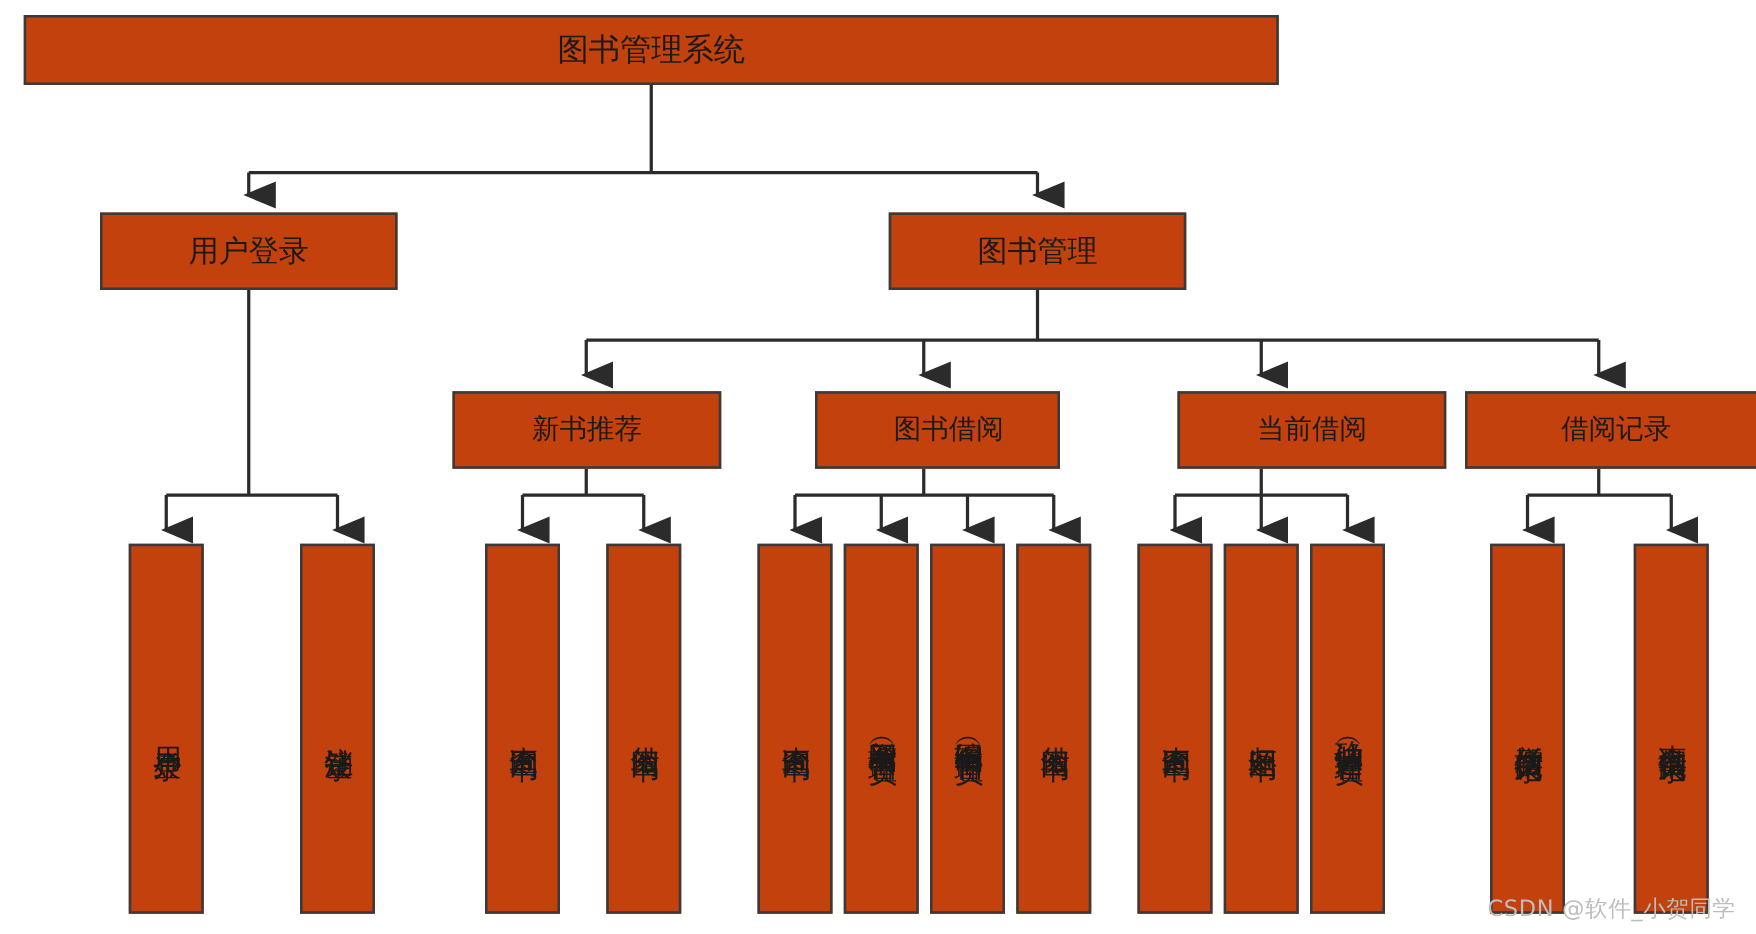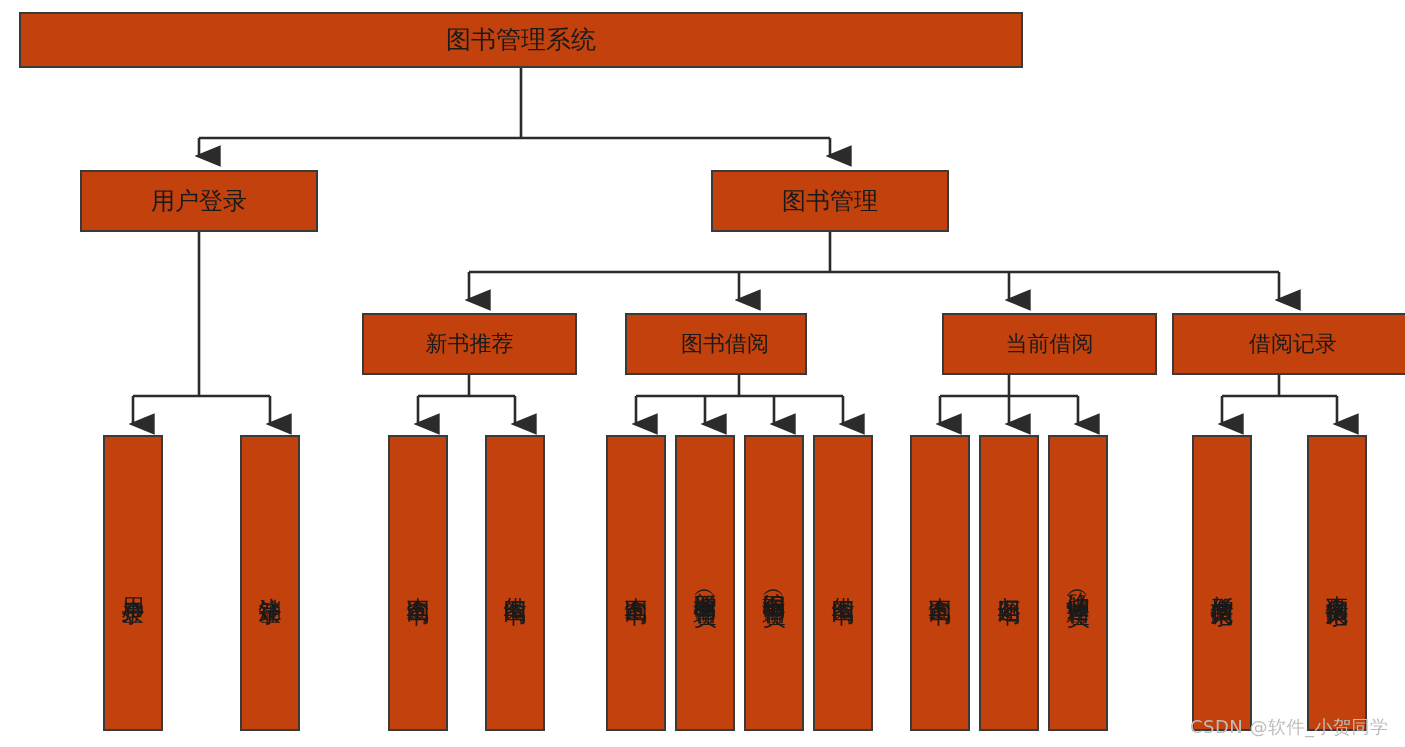--- a/index.html
+++ b/index.html
@@ -128,21 +128,21 @@
   <div class="node lvl2 horiz" style="left:80px; top:170px; width:238px; height:62px;">
     <span class="label">用户登录</span>
   </div>
   <div class="node lvl2 horiz" style="left:711px; top:170px; width:238px; height:62px;">
     <span class="label">图书管理</span>
   </div>
 
   <div class="node lvl3 horiz" style="left:362px; top:313px; width:215px; height:62px;">
     <span class="label">新书推荐</span>
   </div>
-  <div class="node lvl3 horiz" style="left:625px; top:313px; width:182px; height:62px;padding-left:18px;">
+  <div class="node lvl3 horiz" style="left:652px; top:313px; width:196px; height:62px;padding-left:18px;">
     <span class="label">图书借阅</span>
   </div>
   <div class="node lvl3 horiz" style="left:902px; top:313px; width:215px; height:62px;margin-left:40px;">
     <span class="label">当前借阅</span>
   </div>
   <div class="node lvl3 horiz" style="left:1172px; top:313px; width:242px; height:62px;">
     <span class="label">借阅记录</span>
   </div>
 
   <div class="node leaf vert" style="left:103px; top:435px; width:60px; height:296px;">

